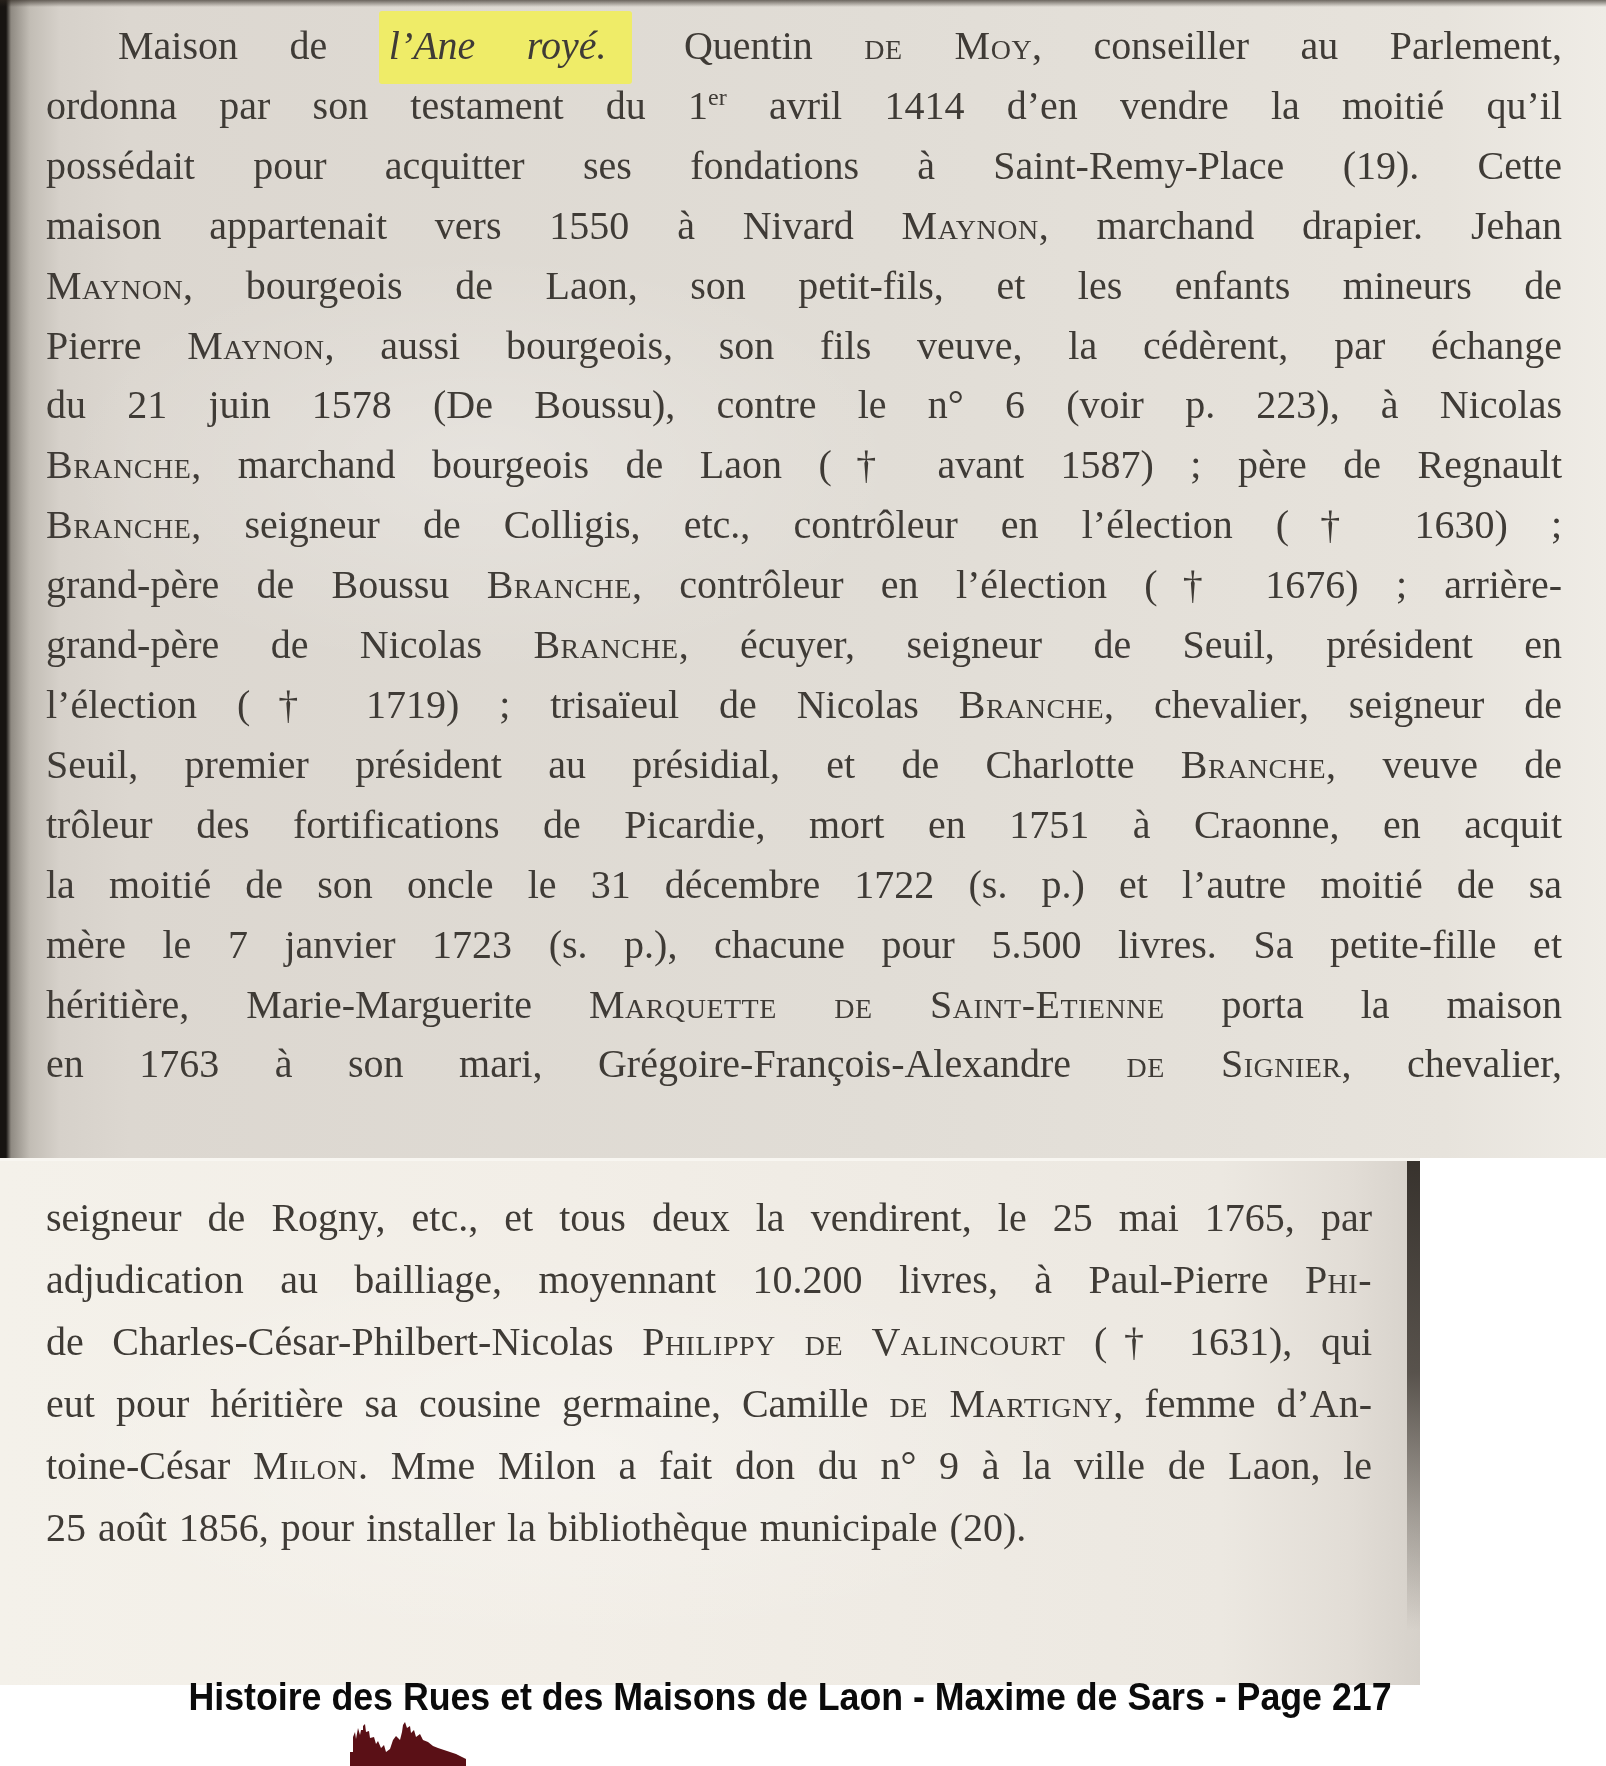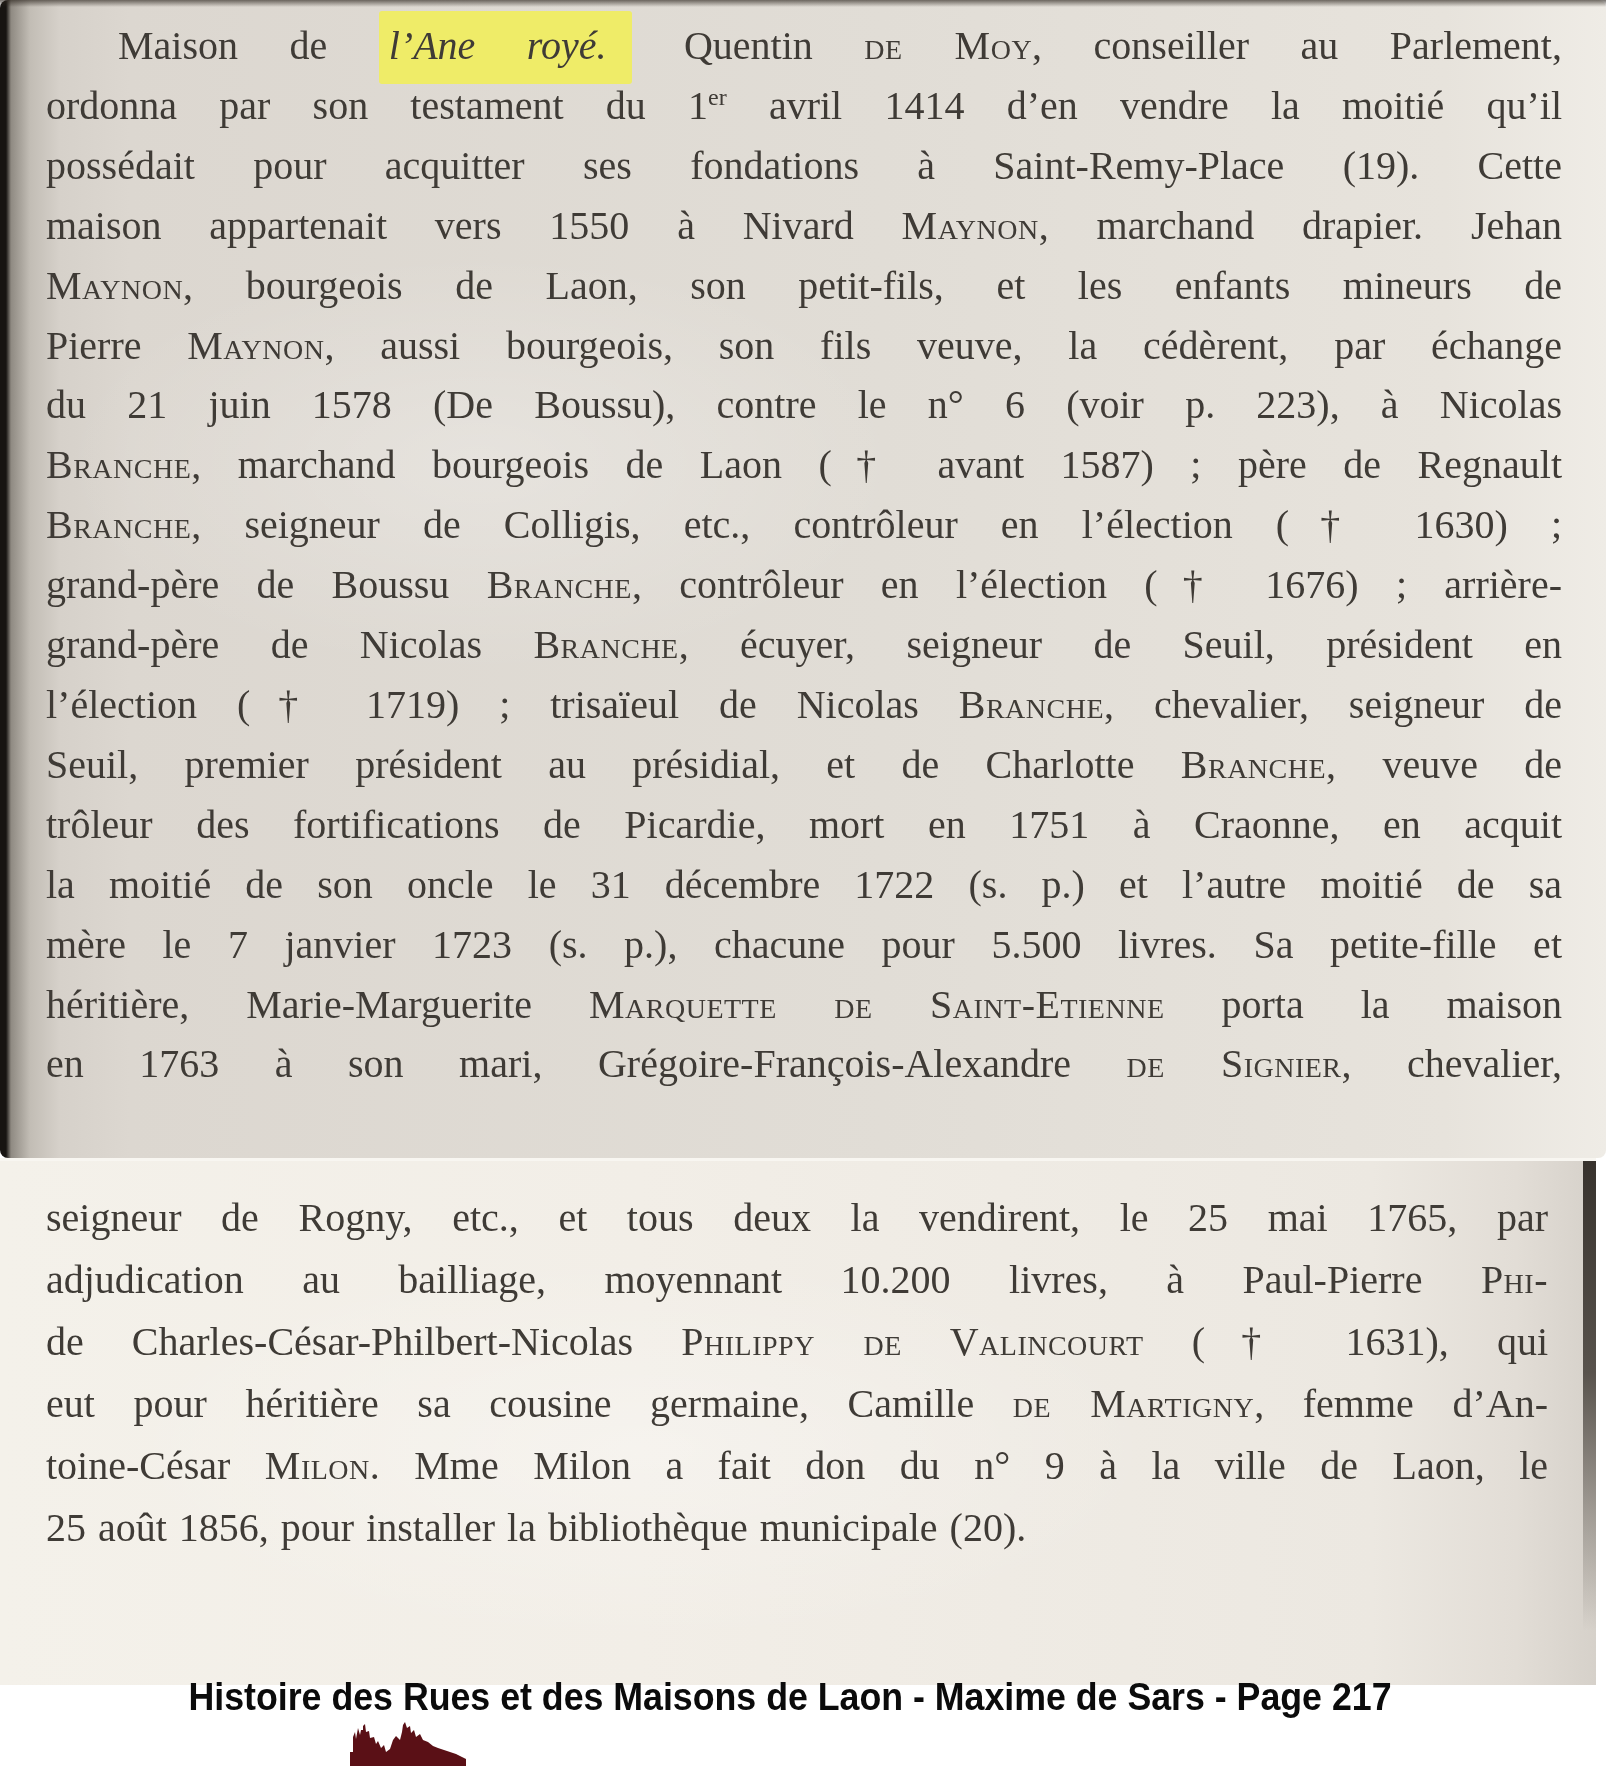--- a/index.html
+++ b/index.html
@@ -16,29 +16,28 @@
 
   .strip1 {
     top: 0; width: 1606px; height: 1158px;
     background:
       radial-gradient(ellipse 600px 300px at 30% 40%, rgba(255,255,255,0.25), rgba(255,255,255,0) 70%),
       linear-gradient(90deg,
         #171411 0px, #171411 6px,
         #8f8a82 11px, #c2bdb5 30px,
         #d6d1ca 60px, #dcd7d0 130px,
         #e1ddd6 55%, #e7e3dc 90%, #efece6 100%);
-    border-radius: 8px;
   }
   .strip1::before {
     content: ""; position: absolute; left: 0; right: 0; top: 0; height: 7px;
     background: linear-gradient(180deg, rgba(45,38,31,0.65), rgba(45,38,31,0));
   }
 
   .strip2 {
-    top: 1158px; width: 1596px; height: 524px;
+    top: 1158px; width: 1420px; height: 524px;
     border-top: 3px solid #f8f6f1;
     background:
       radial-gradient(ellipse 700px 260px at 40% 55%, rgba(255,255,255,0.3), rgba(255,255,255,0) 75%),
       linear-gradient(90deg,
         #f4f1ea 0px, #f2eee7 40%,
         #ece8e1 86%, #e2ddd6 95%, #d6d1ca 100%);
   }
   .shadow-right {
     position: absolute; top: 0; right: 0; width: 13px; height: 470px;
     background: linear-gradient(180deg,

